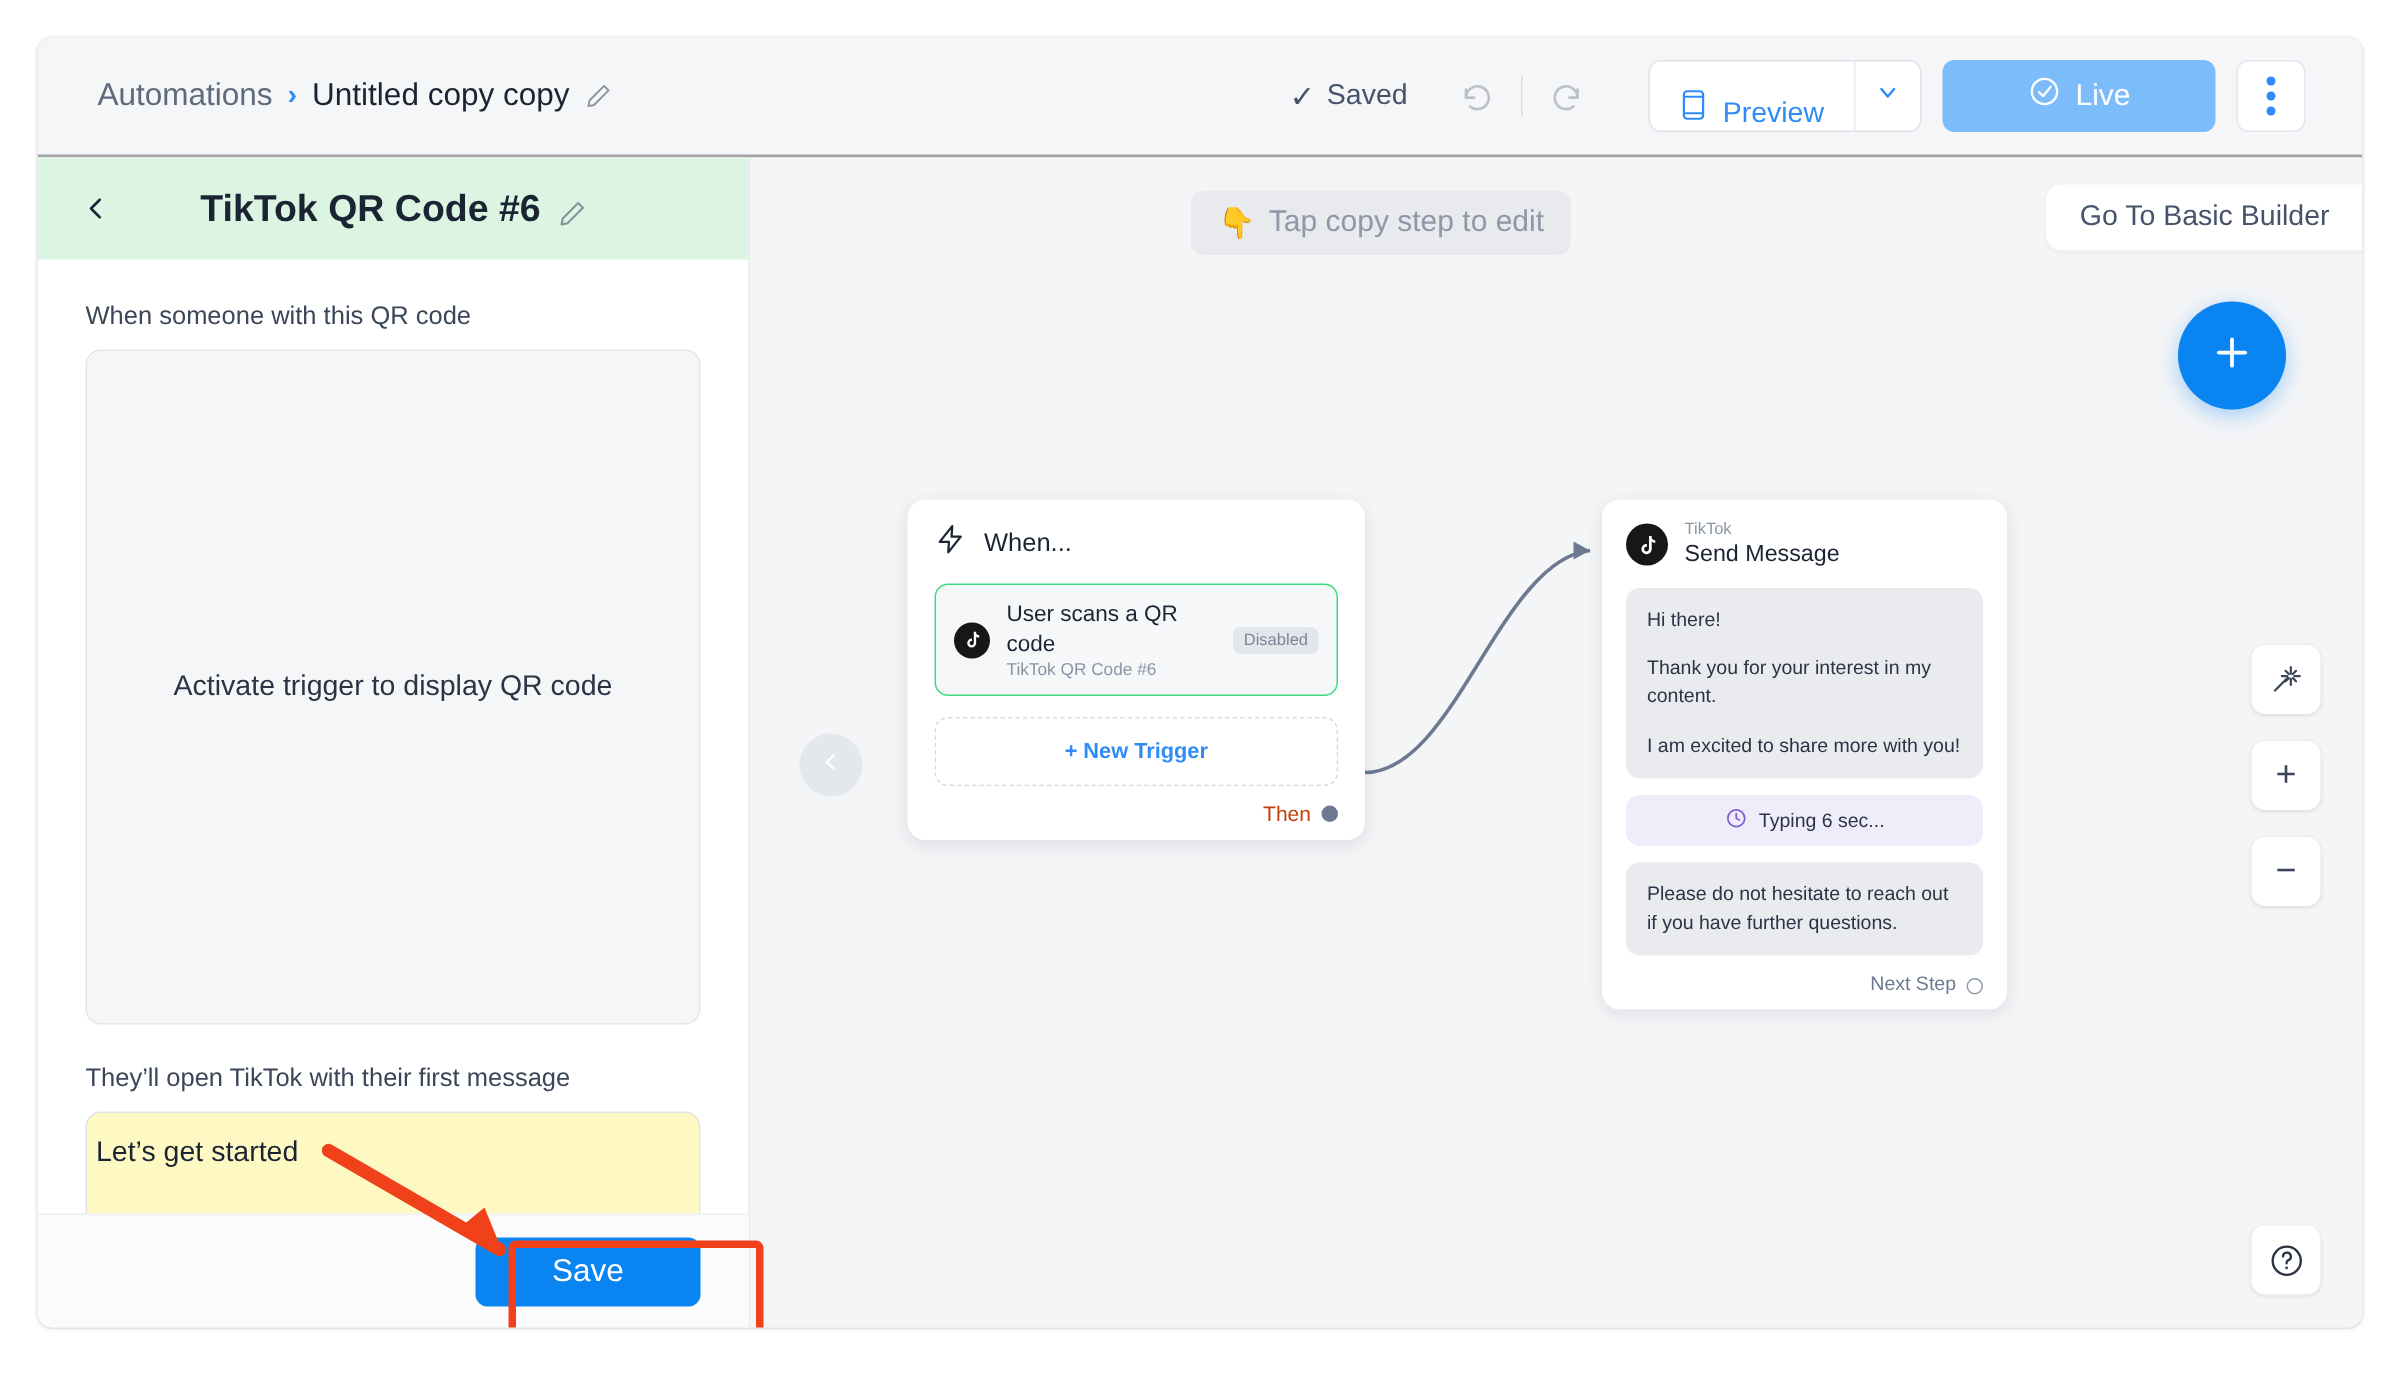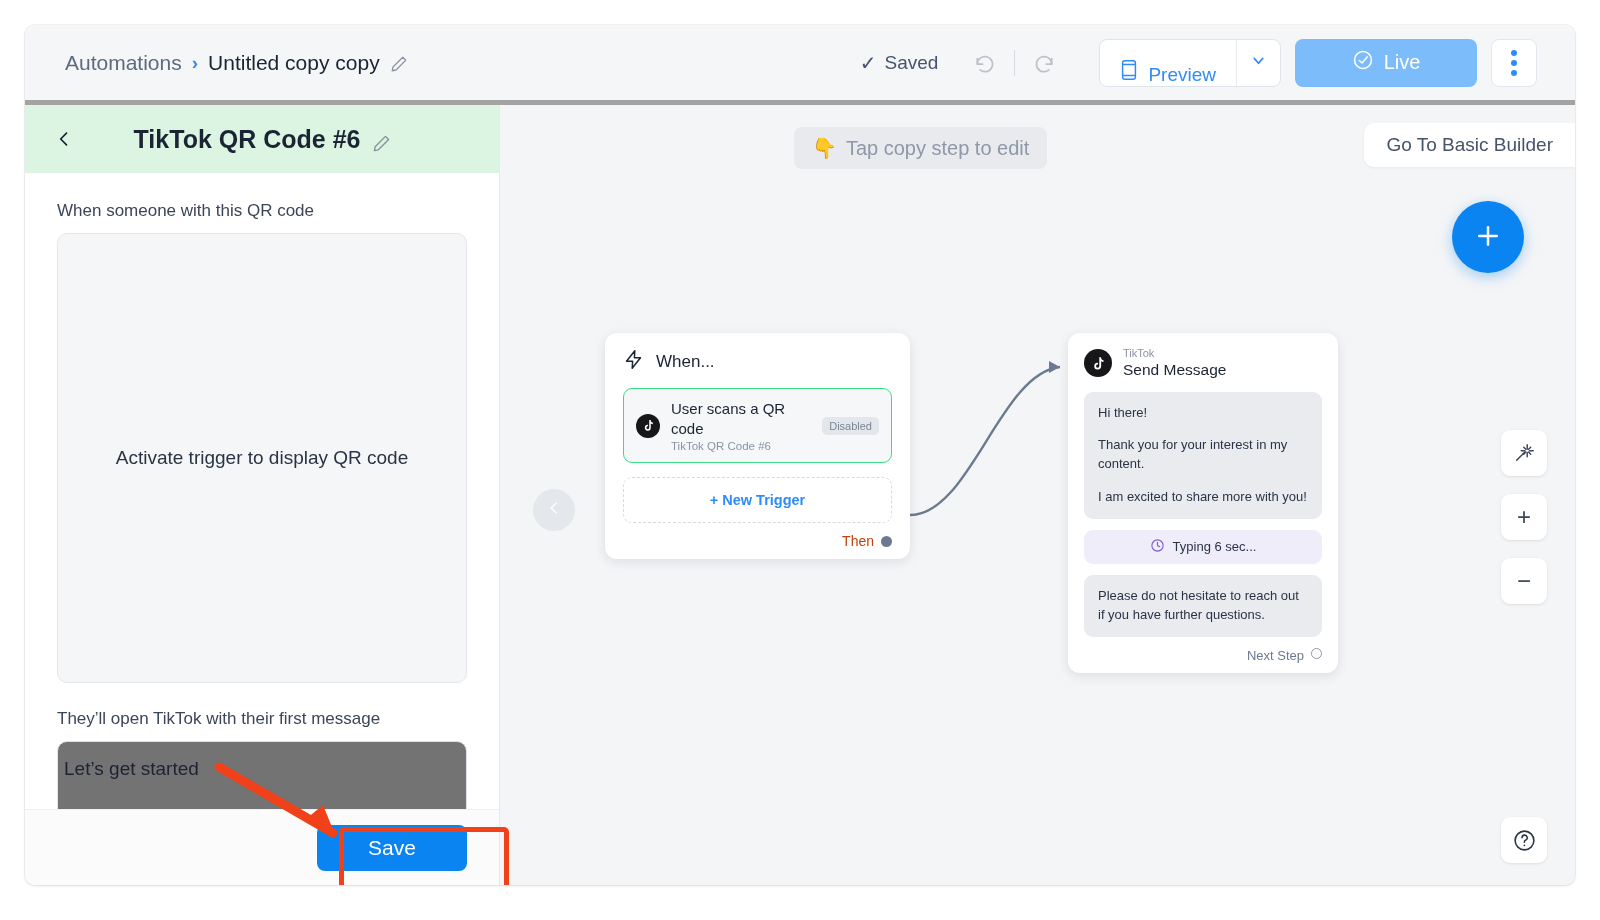--- a/index.html
+++ b/index.html
@@ -18,21 +18,21 @@
     border-radius: 10px;
     overflow: hidden;
     box-shadow: 0 1px 3px rgba(15,23,42,.10), 0 0 0 1px rgba(15,23,42,.05);
   }
 
   
   .topbar {
     position: absolute; left: 0; top: 0;
     width: 100%; height: 80px;
     background: #f5f6f8;
-    border-bottom: 5px solid #a3a3a3;
+    border-bottom: 2px solid #a3a3a3;
     display: flex; align-items: center;
   }
   .breadcrumb {
     display: flex; align-items: center; gap: 10px;
     margin-left: 40px;
     font-size: 21px;
   }
   .bc-root { color: #5d6b7d; }
   .bc-sep { color: #2f8cf7; font-size: 19px; font-weight: 600; }
   .bc-current { color: #1a2433; }
@@ -108,21 +108,21 @@
   .panel-body { flex: 1 1 auto; padding: 28px 32px 0 32px; overflow: hidden; }
   .field-label { font-size: 17px; color: #3b4658; margin-bottom: 12px; }
   .qr-box {
     height: 450px; background: #f5f6f8;
     border: 1px solid #e3e6eb; border-radius: 10px;
     display: flex; align-items: center; justify-content: center;
     color: #2a3445; font-size: 19px;
   }
   .msg-label { margin-top: 26px; }
   .msg-box {
-    height: 92px; background: #737373;
+    height: 92px; background: #fef9c3;
     border: 1px solid #dfe3e9; border-radius: 10px;
     padding: 16px 6px; font-size: 19px; color: #1b2433;
   }
   .see-it-row {
     margin-top: 26px; display: flex; align-items: center; gap: 10px;
     color: #2f8cf7; font-size: 17px; cursor: pointer;
   }
   .panel-footer {
     height: 76px; flex: 0 0 auto;
     background: #fbfbfc; border-top: 1px solid #eef0f3;
@@ -243,21 +243,21 @@
   }
   .bubble p { margin-bottom: 14px; }
   .bubble p:last-child { margin-bottom: 0; }
   .typing-pill {
     margin-top: 11px; background: #f0edfb; border-radius: 9px;
     height: 34px; display: flex; align-items: center; justify-content: center;
     gap: 8px; font-size: 13px; color: #2a3445;
   }
   .bubble2 { margin-top: 11px; }
   .next-step {
-    margin-top: 11px; display: flex; align-items: flex-start; justify-content: flex-end;
+    margin-top: 11px; display: flex; align-items: flex-end; justify-content: flex-end;
     gap: 7px; font-size: 13px; color: #6b7a90; cursor: pointer;
   }
   .next-circle {
     width: 11px; height: 11px; border-radius: 50%;
     border: 1.5px solid #8e98a8;
   }
 
   .connector { position: absolute; left: 0; top: 0; width: 100%; height: 100%; pointer-events: none; }
 
   

